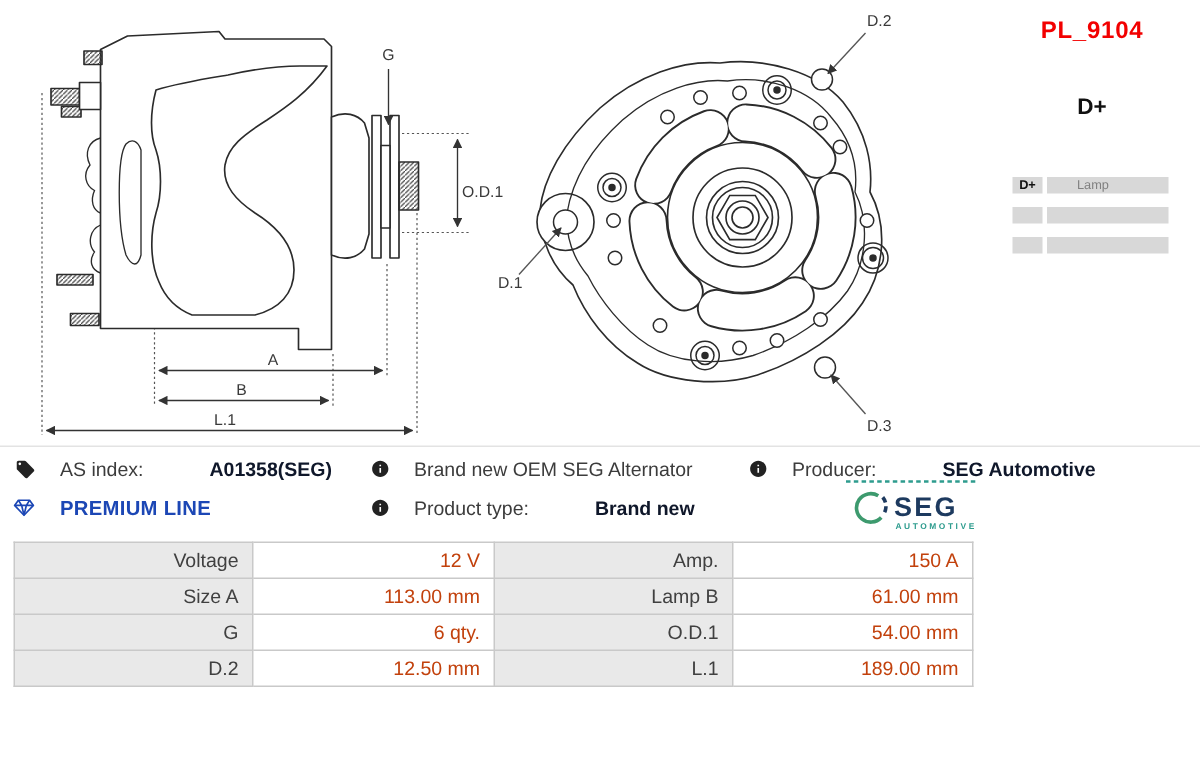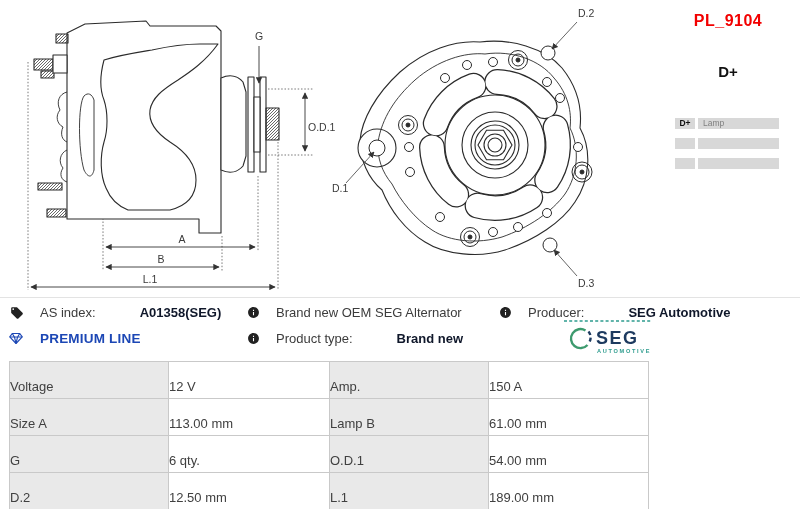--- a/index.html
+++ b/index.html
@@ -15,39 +15,39 @@
   
   .right-col{position:absolute;left:672px;top:0;width:112px;height:185px;}
   .part-code{position:absolute;top:12px;left:0;right:0;text-align:center;
              font-size:16px;font-weight:bold;color:#f20000;letter-spacing:.5px;}
   .connector{position:absolute;top:63px;left:0;right:0;text-align:center;
              font-size:15px;font-weight:bold;color:#111;}
   .mini-table{position:absolute;top:118px;left:3px;width:104px;}
   .mini-row{display:flex;gap:3px;height:11px;margin-bottom:9px;}
   .mini-cell{background:#d8d8d8;font-size:8.5px;line-height:11px;}
   .mini-pin{width:20px;text-align:center;font-weight:bold;color:#111;}
-  .mini-fn{flex:1;padding-left:5px;color:#808080;}
+  .mini-fn{flex:1;padding-left:20px;color:#808080;}
 
   
   .info-bar{position:absolute;left:0;top:297px;width:800px;height:63px;border-top:1px solid #e3e3e3;}
   .info-item{position:absolute;display:flex;align-items:center;gap:16px;font-size:13px;color:#3c3c3c;white-space:nowrap;}
   .info-item b{color:#0f172a;margin-left:28px;}
   .premium{color:#1c47b5;font-weight:bold;font-size:13.5px;letter-spacing:.2px;}
   .icon{display:inline-block;flex:none;}
 
   
   .seg-logo{position:absolute;left:562px;top:318px;}
 
   
   .spec-table{position:absolute;left:9px;top:361px;width:639px;border-collapse:collapse;
               table-layout:fixed;font-size:13px;}
-  .spec-table td{border:1px solid #c9c9c9;height:23px;padding:13px 9px 0 0;
+  .spec-table td{border:1px solid #c9c9c9;height:23px;padding:0 9px 0 0;text-align:right;
                  overflow:hidden;white-space:nowrap;}
   .spec-table td.lab{background:#e9e9e9;color:#404040;}
-  .spec-table td.val{background:#fff;color:#404040;}
+  .spec-table td.val{background:#fff;color:#c2410c;}
 </style>
 </head>
 <body>
 
 <div class="screen">
 
   <svg class="drawing side-view" width="340" height="296" viewBox="0 0 340 296">
     <defs>
       <pattern id="hatch1" patternUnits="userSpaceOnUse" width="3" height="3">
         <path d="M0,3 L3,0" stroke="#444" stroke-width="0.8"></path>

